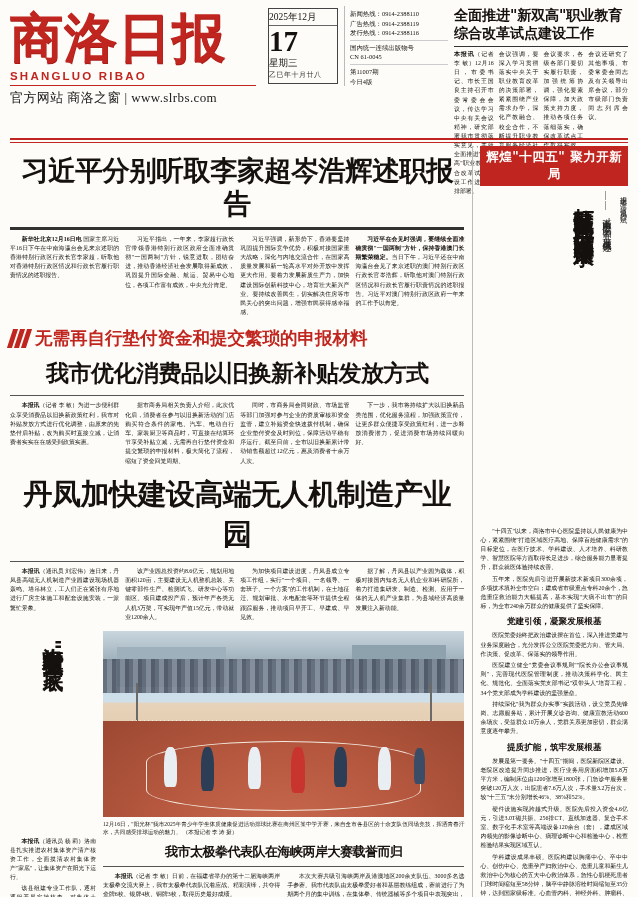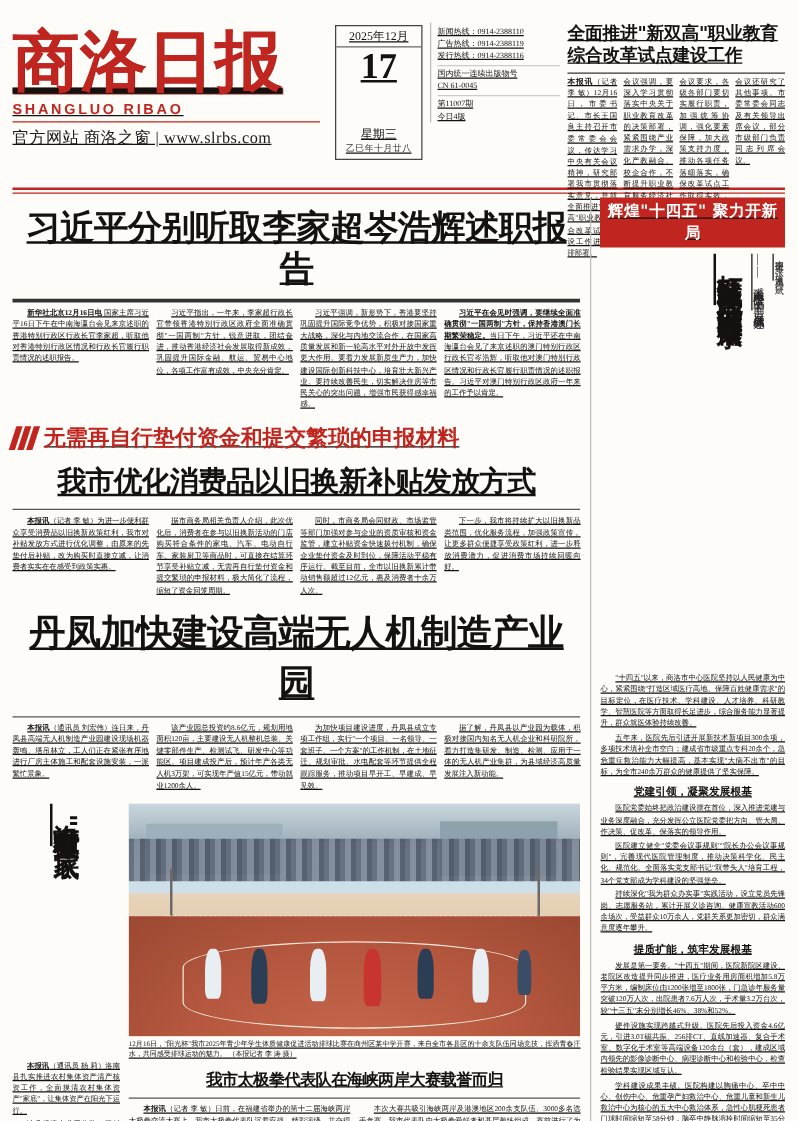--- a/index.html
+++ b/index.html
@@ -3,21 +3,21 @@
 <meta charset="utf-8">
 <style>
   * { box-sizing: border-box; margin: 0; padding: 0; }
   body {
     width: 638px; height: 897px;
     background: #fdfcf8;
     font-family: "Liberation Serif", serif;
     color: #15110e;
     overflow: hidden;
   }
-  .page { position: relative; width: 638px; height: 897px; padding: 18px 10px; text-decoration: underline; }
+  .page { position: relative; width: 638px; height: 897px; padding: 6px 10px; }
 
   
   .masthead { display: flex; align-items: flex-start; gap: 6px; height: 128px; }
   .logo-block { width: 252px; padding-top: 4px; }
   .logo-title {
     font-family: "DejaVu Serif", serif;
     font-weight: bold;
     font-size: 53px;
     letter-spacing: 1px;
     color: #c0261f;
@@ -32,26 +32,26 @@
     letter-spacing: 2.2px;
     color: #c0261f;
     font-weight: bold;
   }
   .logo-rule { border-top: 1.4px solid #c0261f; margin: 3px 0 3px; width: 246px;}
   .logo-site {
     font-size: 13px; color: #1a1a1a; letter-spacing: .4px;
   }
 
   .date-box {
-    width: 70px; border: 1px solid #444; text-align: center;
+    width: 70px; border: 1px solid #444; 
     padding: 2px 0 3px; margin-top: 2px;
   }
   .date-ym { font-size: 9.5px; border-bottom: 1px solid #666; padding-bottom: 1px; }
   .date-day { font-size: 29px; font-weight: bold; line-height: 1.08; }
-  .date-week { font-size: 9.5px; margin-top: 32px; }
+  .date-week { font-size: 9.5px; }
   .date-week2 { font-size: 7px; color: #333; letter-spacing: .5px;}
 
   .imprint {
     width: 104px; font-size: 6.4px; line-height: 1.5; padding-top: 3px;
     border-left: 1px solid #bbb; padding-left: 5px;
   }
   .imprint div { white-space: nowrap; }
   .imprint .hr { border-top: 1px solid #ccc; margin: 2px 0; }
 
   .top-right { flex: 1; padding-top: 1px; }

